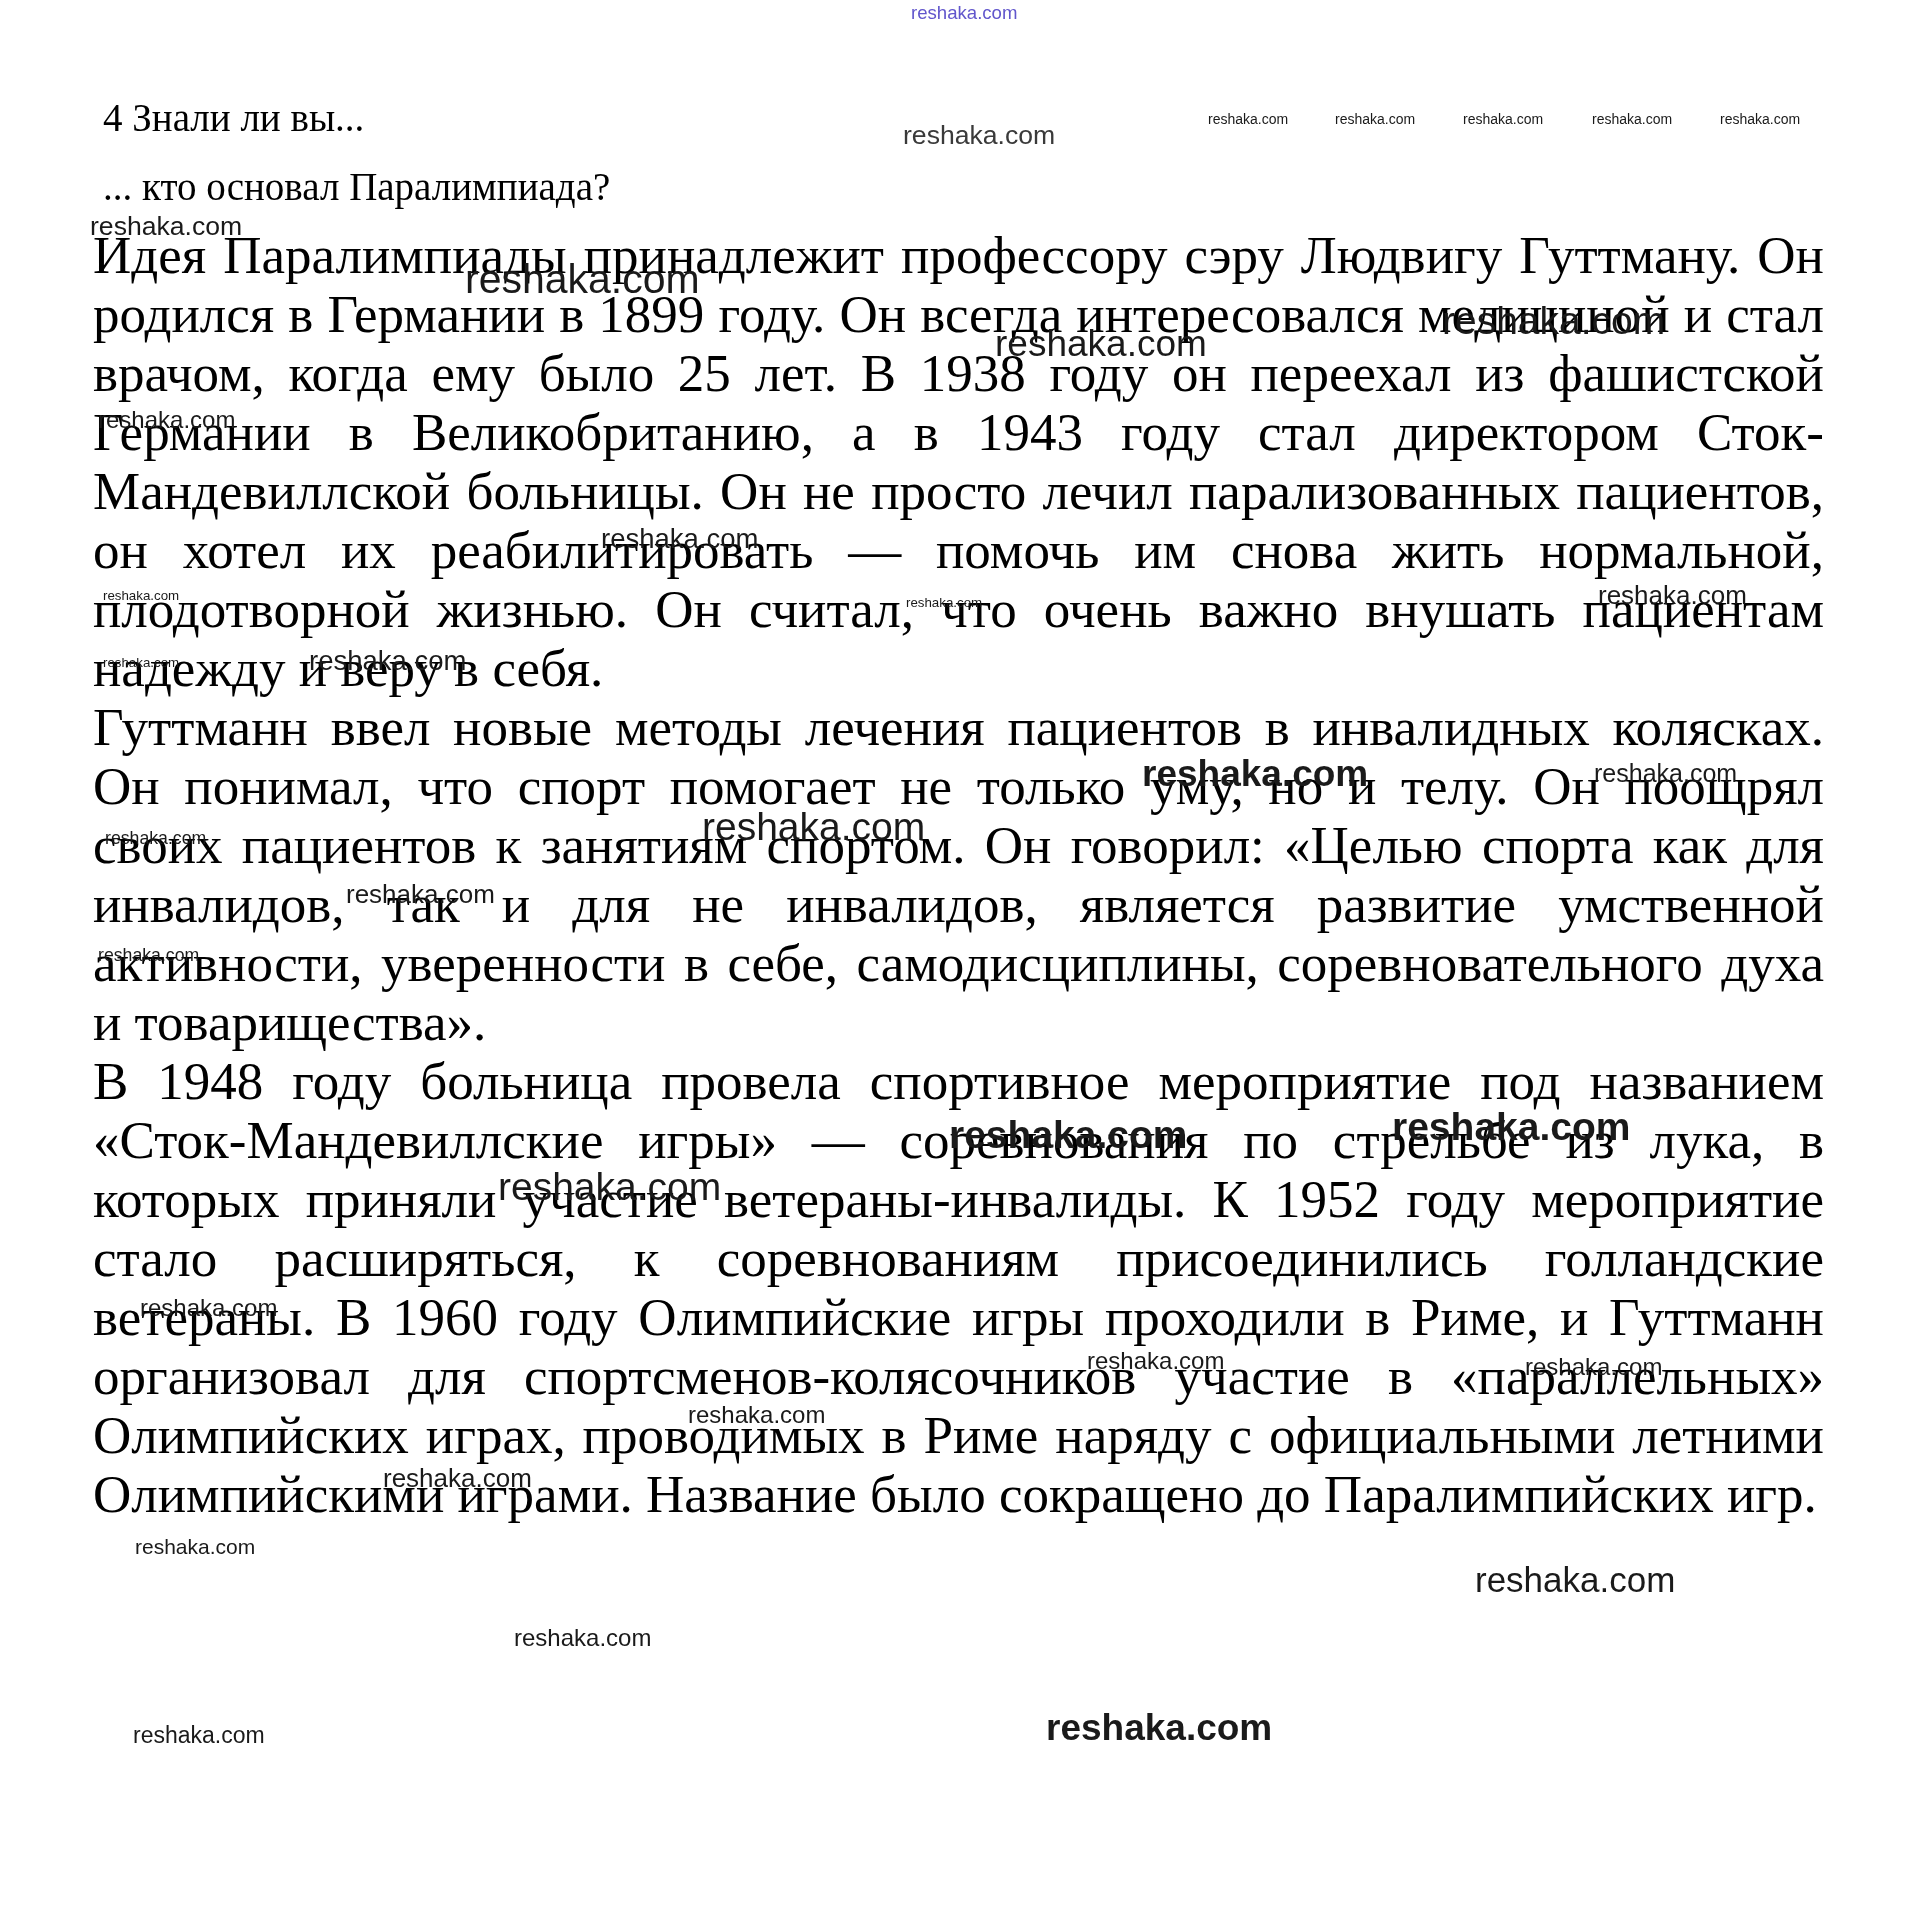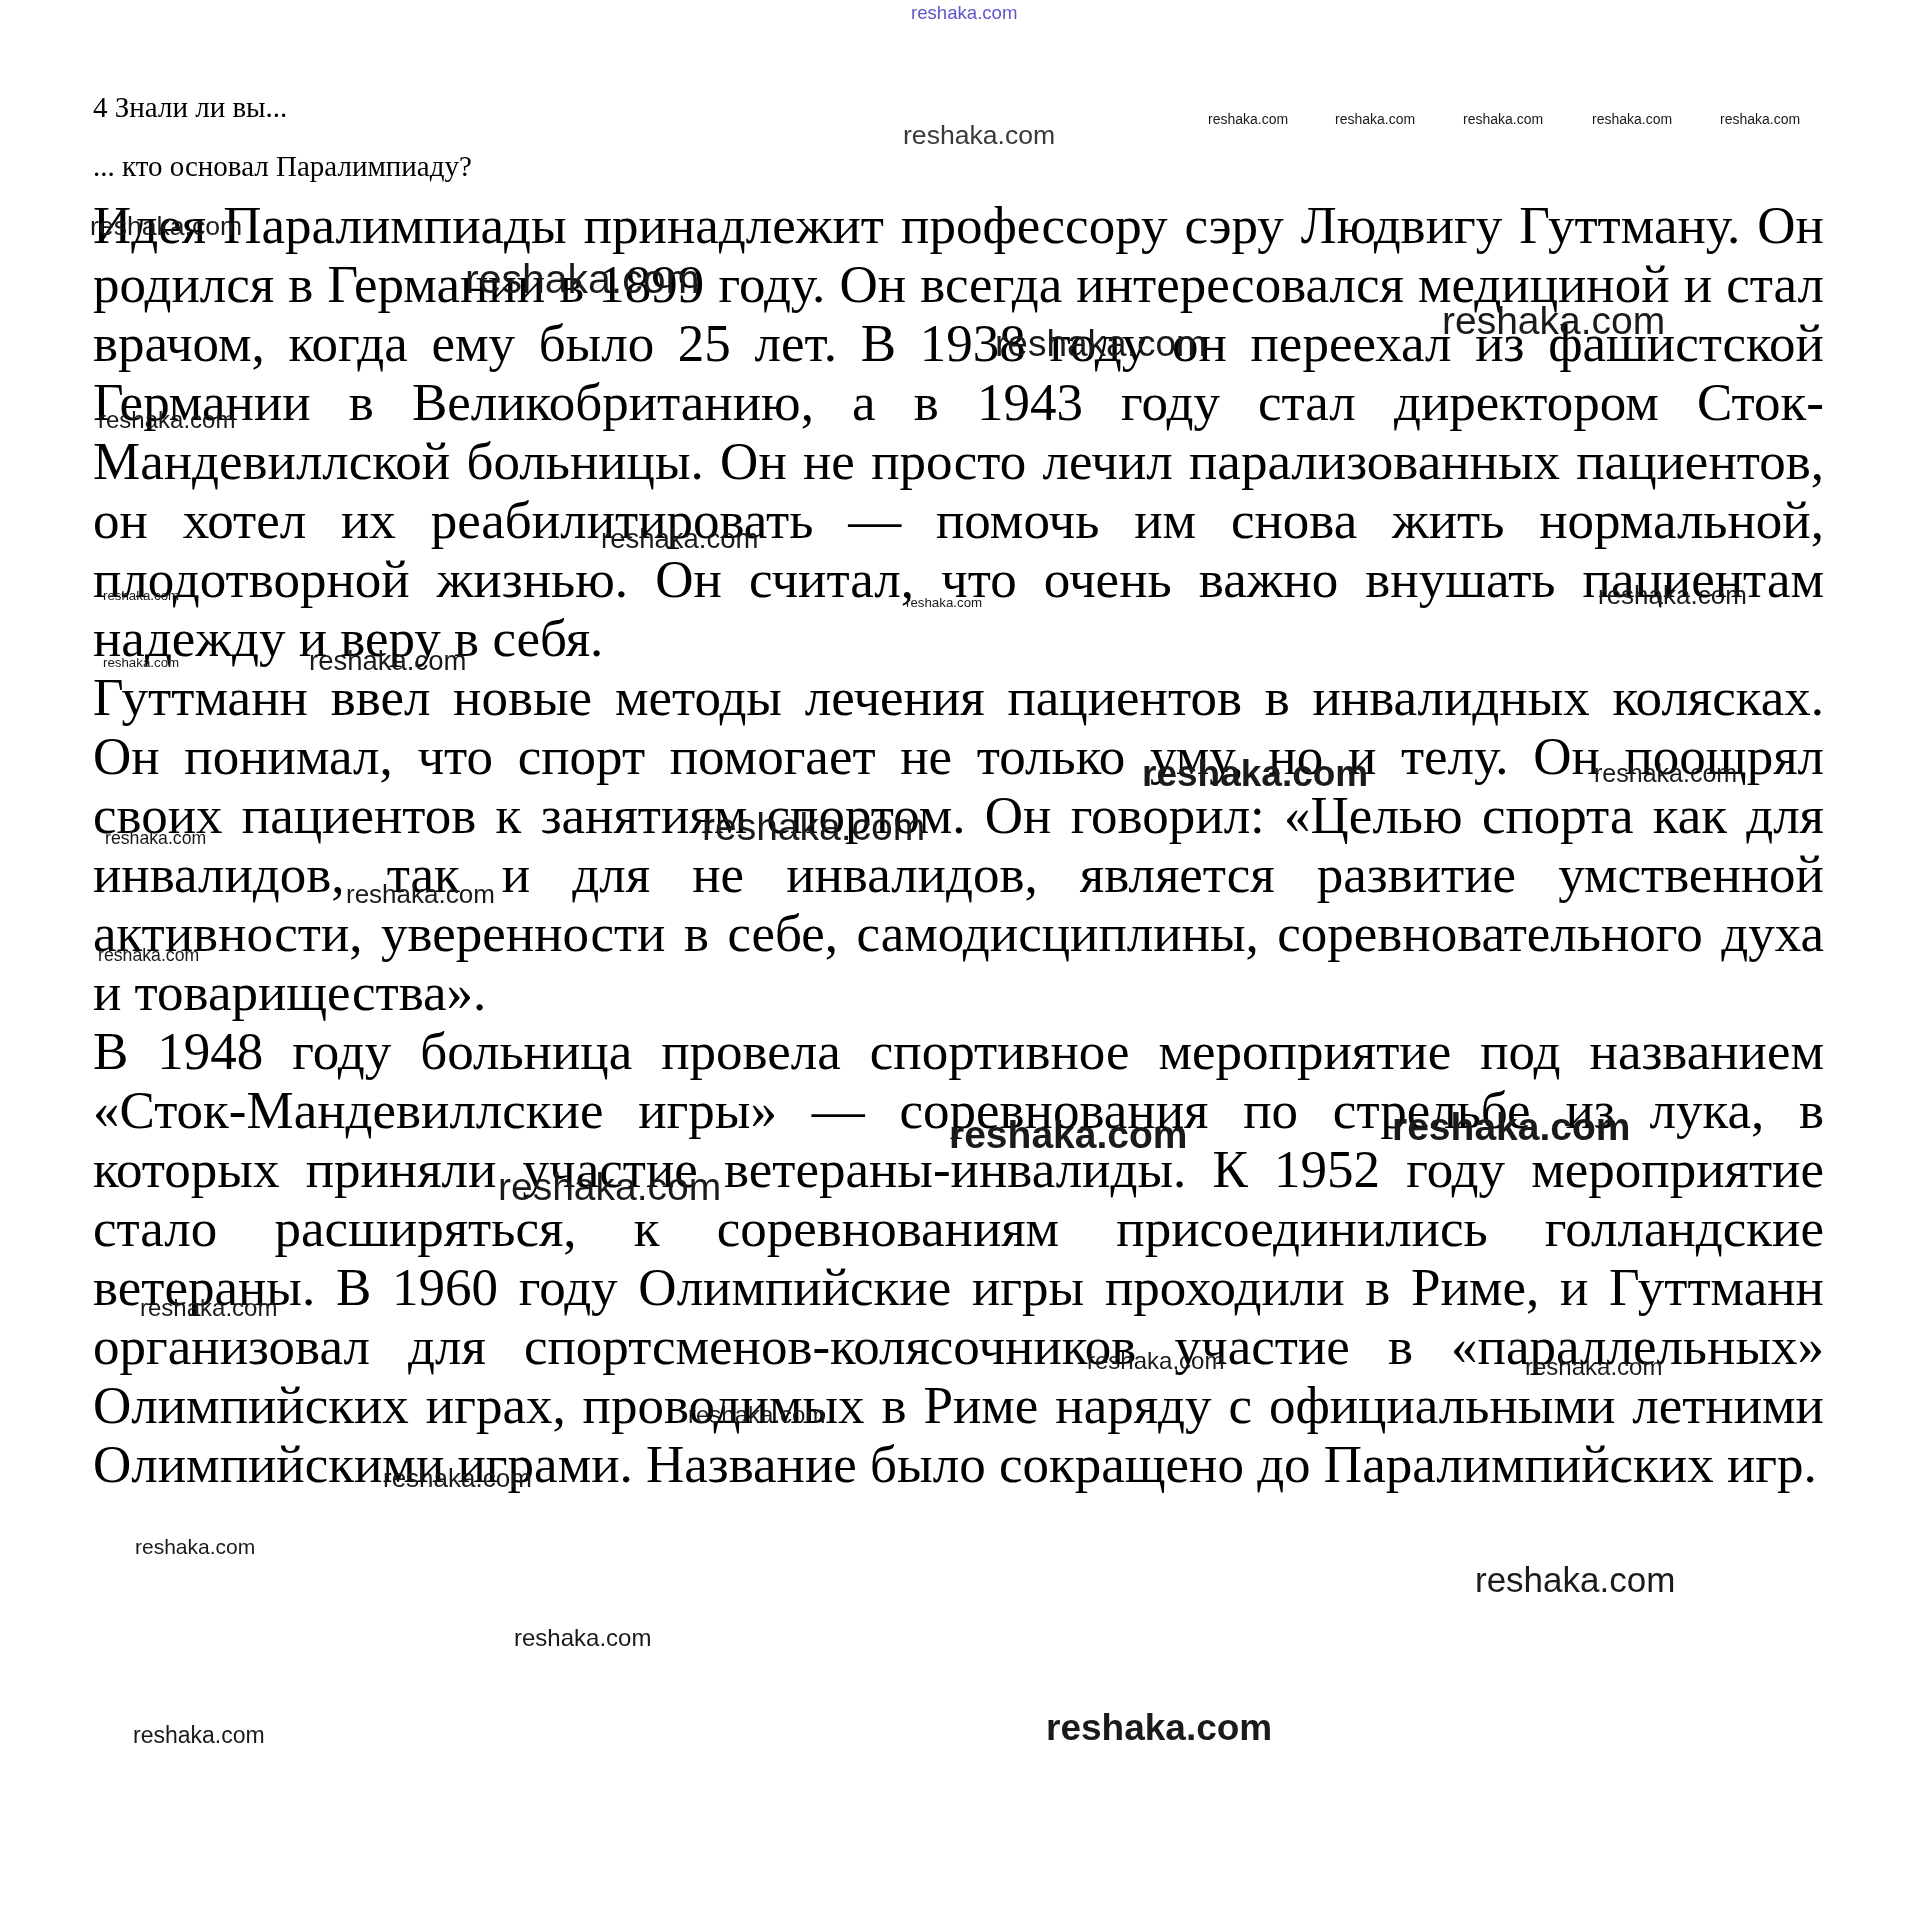--- a/index.html
+++ b/index.html
@@ -24,23 +24,23 @@
   }
   .doc-title {
     font-family: "Liberation Serif", serif;
     font-size: 46px;
     font-weight: 700;
     letter-spacing: 0px;
     margin: 0 0 69px 0;
     line-height: 1.15;
   }
   .intro-line {
-    font-size: 29px;
+    font-size: 39px;
     line-height: 59px;
-    margin: 0;
+    margin: 10px;
     text-align: left;
   }
   .body-para {
     font-size: 53px;
     line-height: 59px;
     margin: 0;
     text-align: justify;
     text-align-last: left;
   }
   
@@ -65,21 +65,21 @@
 </style>
 </head>
 <body>
 
 <div class="page">
 
   <div class="content">
 
     <p class="intro-line">4 Знали ли вы...</p>
 
-    <p class="intro-line">... кто основал Паралимпиаду?</p>
+    <p class="intro-line">... кто основал Паралимпиада?</p>
 
     <p class="body-para">Идея Паралимпиады принадлежит профессору сэру Людвигу Гуттману. Он родился в Германии в 1899 году. Он всегда интересовался медициной и стал врачом, когда ему было 25 лет. В 1938 году он переехал из фашистской Германии в Великобританию, а в 1943 году стал директором Сток-Мандевиллской больницы. Он не просто лечил парализованных пациентов, он хотел их реабилитировать — помочь им снова жить нормальной, плодотворной жизнью. Он считал, что очень важно внушать пациентам надежду и веру в себя.</p>
 
     <p class="body-para">Гуттманн ввел новые методы лечения пациентов в инвалидных колясках. Он понимал, что спорт помогает не только уму, но и телу. Он поощрял своих пациентов к занятиям спортом. Он говорил: «Целью спорта как для инвалидов, так и для не инвалидов, является развитие умственной активности, уверенности в себе, самодисциплины, соревновательного духа и товарищества».</p>
 
     <p class="body-para">В 1948 году больница провела спортивное мероприятие под названием «Сток-Мандевиллские игры» — соревнования по стрельбе из лука, в которых приняли участие ветераны-инвалиды. К 1952 году мероприятие стало расширяться, к соревнованиям присоединились голландские ветераны. В 1960 году Олимпийские игры проходили в Риме, и Гуттманн организовал для спортсменов-колясочников участие в «параллельных» Олимпийских играх, проводимых в Риме наряду с официальными летними Олимпийскими играми. Название было сокращено до Паралимпийских игр.</p>
 
   </div>
 
   <div class="wm-layer" id="watermark-layer">

